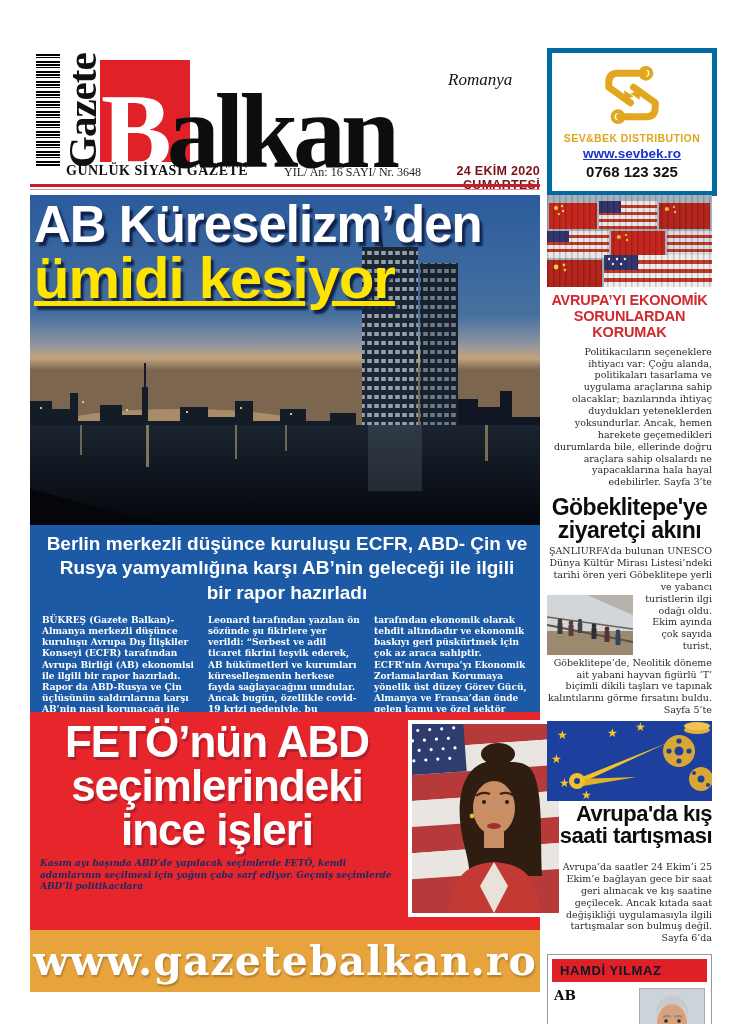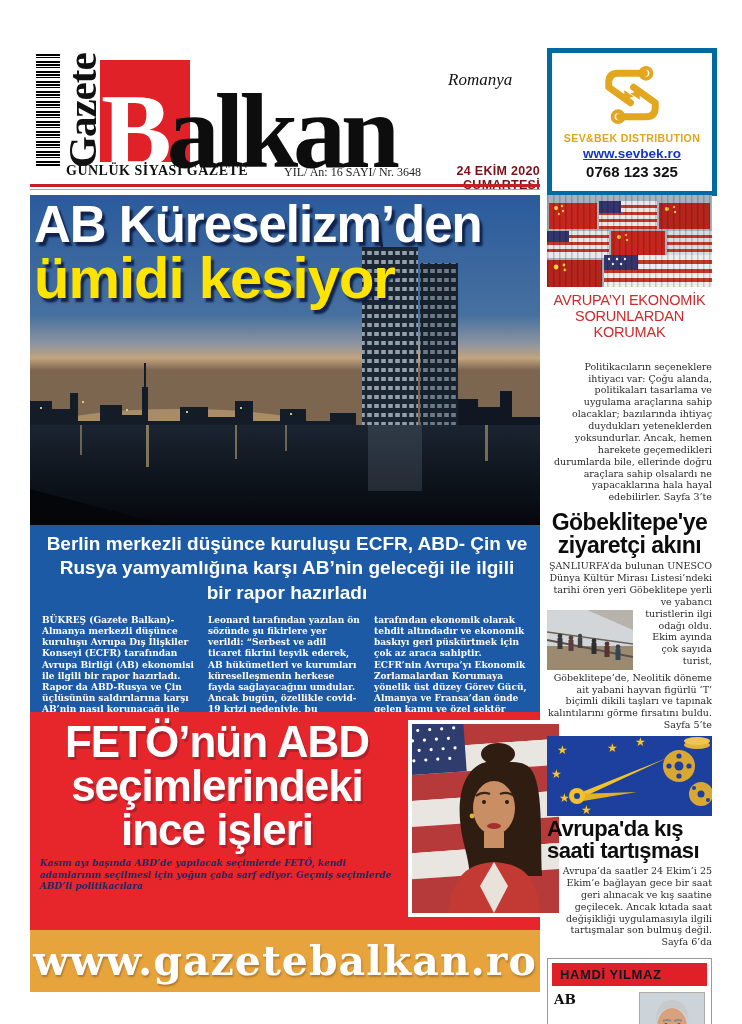--- a/index.html
+++ b/index.html
@@ -30,21 +30,21 @@
   .sevbek-name{color:#dfa51f;font-weight:bold;font-size:10.5px;letter-spacing:.4px;}
   .sevbek-url{color:#1733c9;font-weight:bold;font-size:13.5px;text-decoration:underline;cursor:pointer;}
   .sevbek-phone{color:#111;font-weight:bold;font-size:15px;}
 
   
   .lead-photo{left:30px;top:195px;width:510px;height:330px;overflow:hidden;}
   .lead-headline{left:34px;top:200px;width:505px;line-height:.98;}
   .hl1{display:block;font-size:51px;font-weight:900;letter-spacing:-1px;color:#ffffff;
        text-shadow:3px 4px 2px rgba(12,28,66,.9);}
   .hl2{display:block;font-size:58px;font-weight:900;letter-spacing:-1px;color:#ffe400;
-       text-shadow:3px 4px 2px rgba(12,28,66,.9);}
+       text-shadow:3px 4px 2px rgba(12,28,66,.9);text-decoration:underline;}
   .blue-box{left:30px;top:525px;width:510px;height:187px;background:#1c5aa5;color:#fff;}
   .subhead{padding:7px 12px 4px 16px;text-align:center;font-weight:800;font-size:19px;line-height:1.28;}
   .lead-cols{display:flex;gap:12px;padding:6px 12px 0 12px;height:126px;overflow:hidden;}
   .lead-col{flex:1;font-family:"DejaVu Serif",serif;font-weight:bold;font-size:9px;line-height:1.24;text-align:left;}
 
   
   .feto-box{left:30px;top:712px;width:510px;height:269px;background:#e7262b;}
   .feto-headline{position:absolute;left:8px;top:8px;width:358px;text-align:center;color:#fff;
     font-weight:900;font-size:44px;line-height:1.0;letter-spacing:-1px;text-shadow:2px 3px 0 rgba(60,15,40,.3);}
   .feto-photo{position:absolute;left:378px;top:8px;width:147px;height:189px;border:4px solid #fff;background:#fff;}
@@ -52,26 +52,26 @@
   .feto-col{flex:1;font-family:"DejaVu Serif",serif;font-weight:bold;font-size:9px;line-height:1.3;color:#1b2a63;}
 
   
   .goldbar{left:30px;top:930px;width:510px;height:62px;background:#e7a43c;display:flex;align-items:center;justify-content:center;}
   .goldbar span{font-family:"DejaVu Serif",serif;font-weight:bold;font-size:41px;color:#fff;
     letter-spacing:1px;text-shadow:1px 2px 2px rgba(0,0,0,.25);cursor:pointer;}
 
   
   .sidebar{left:547px;top:195px;width:165px;}
   .side-img{display:block;width:165px;}
-  .protect-hl{margin:5px 0 20px 0;text-align:center;color:#d1292c;font-weight:400;font-size:14.5px;line-height:1.12;letter-spacing:-.2px;}
+  .protect-hl{margin:5px 0 5px 0;text-align:center;color:#d1292c;font-weight:700;font-size:14.5px;line-height:1.12;letter-spacing:-.2px;}
   .side-body{font-family:"DejaVu Serif",serif;font-size:9.5px;line-height:1.25;color:#2b2b2b;text-align:right;}
   .gob-hl{margin:8px 0 3px 0;text-align:center;color:#0d0d0d;font-weight:900;font-size:23px;line-height:1.0;letter-spacing:-.5px;}
   .gob-photo{float:left;width:86px;height:60px;margin:2px 5px 2px 0;}
   .eu-photo{margin:5px 0 2px 0;}
-  .winter-hl{margin:2px 0 3px 0;text-align:left;color:#0d0d0d;font-weight:900;font-size:22px;line-height:1.0;letter-spacing:-.5px;}
+  .winter-hl{margin:2px 0 14px 0;text-align:right;color:#0d0d0d;font-weight:900;font-size:22px;line-height:1.0;letter-spacing:-.5px;}
 
   .colbox{margin-top:10px;border:1px solid #999;padding:5px 6px 7px 6px;}
   .author-bar{background:#e02027;color:#0f172a;font-weight:bold;font-size:13px;letter-spacing:.6px;
     padding:4px 8px;margin:-1px -2px 6px -2px;}
   .columnist-photo{float:right;width:64px;height:74px;margin:0 0 3px 5px;border:1px solid #aaa;}
   .col-hl{font-weight:900;font-size:13.5px;line-height:1.1;color:#0d0d0d;margin-bottom:4px;font-family:"DejaVu Serif",serif;}
   .clearfix::after{content:"";display:block;clear:both;}
 </style>
 </head>
 <body>

